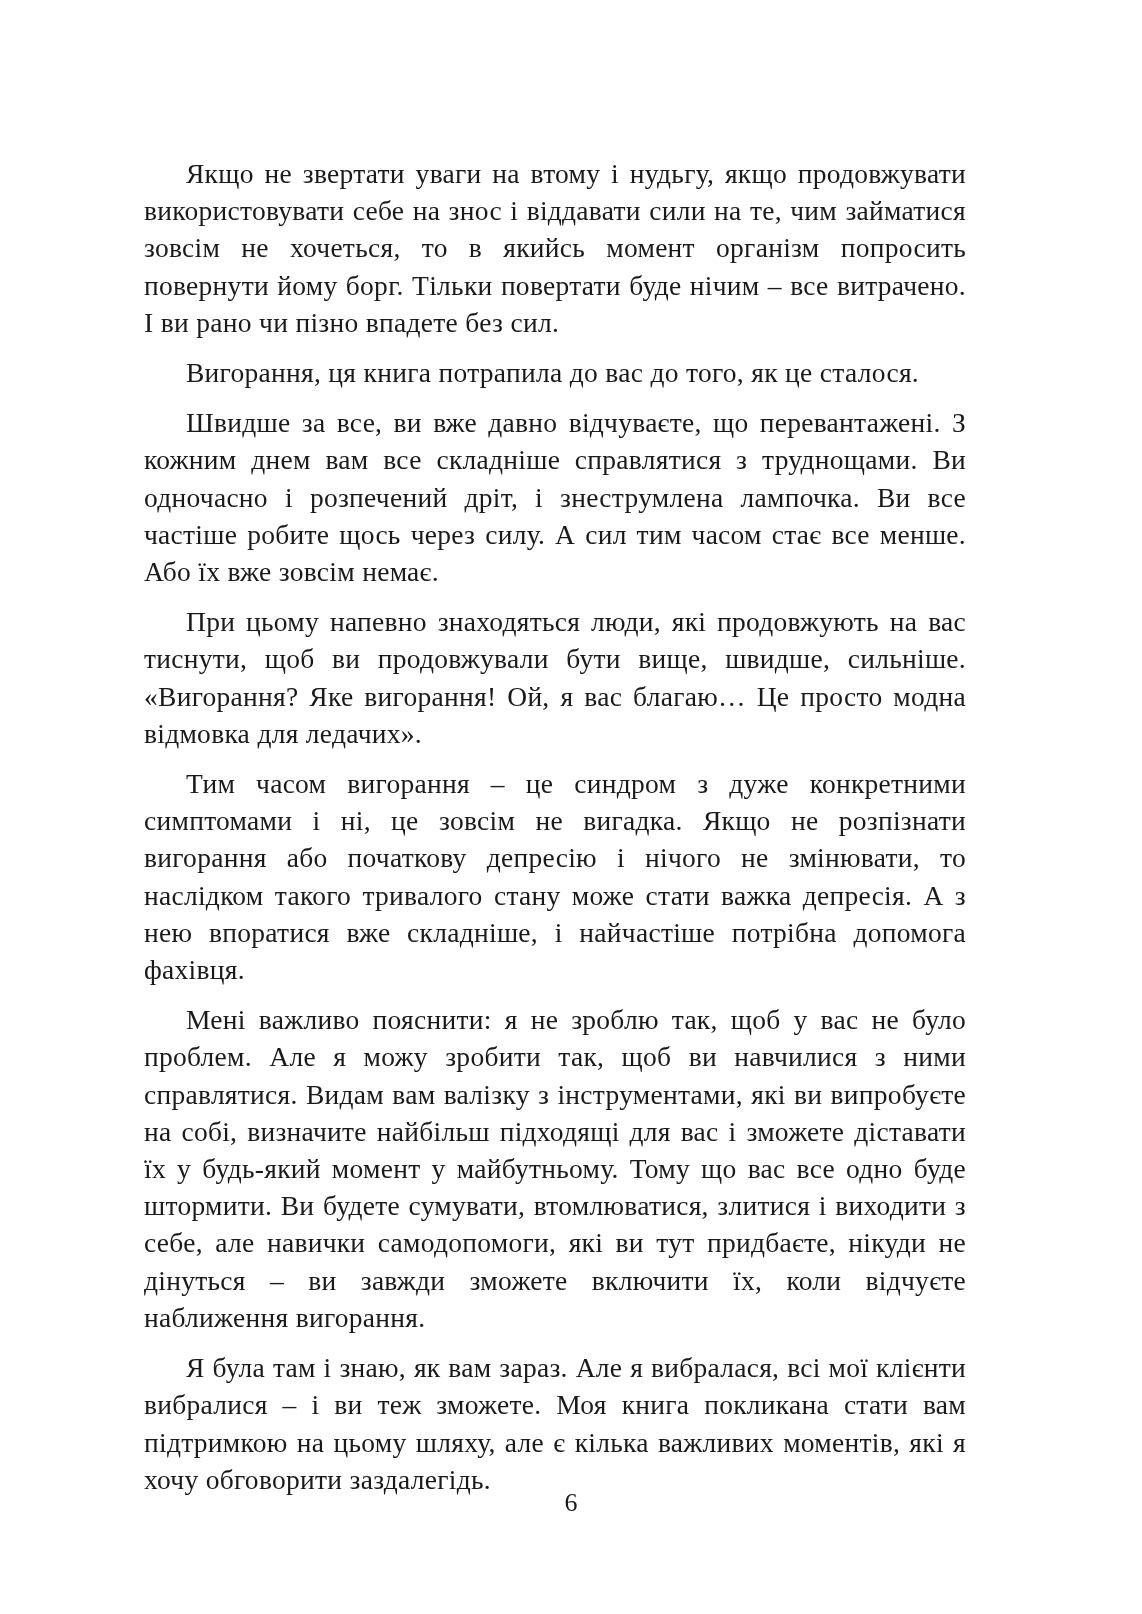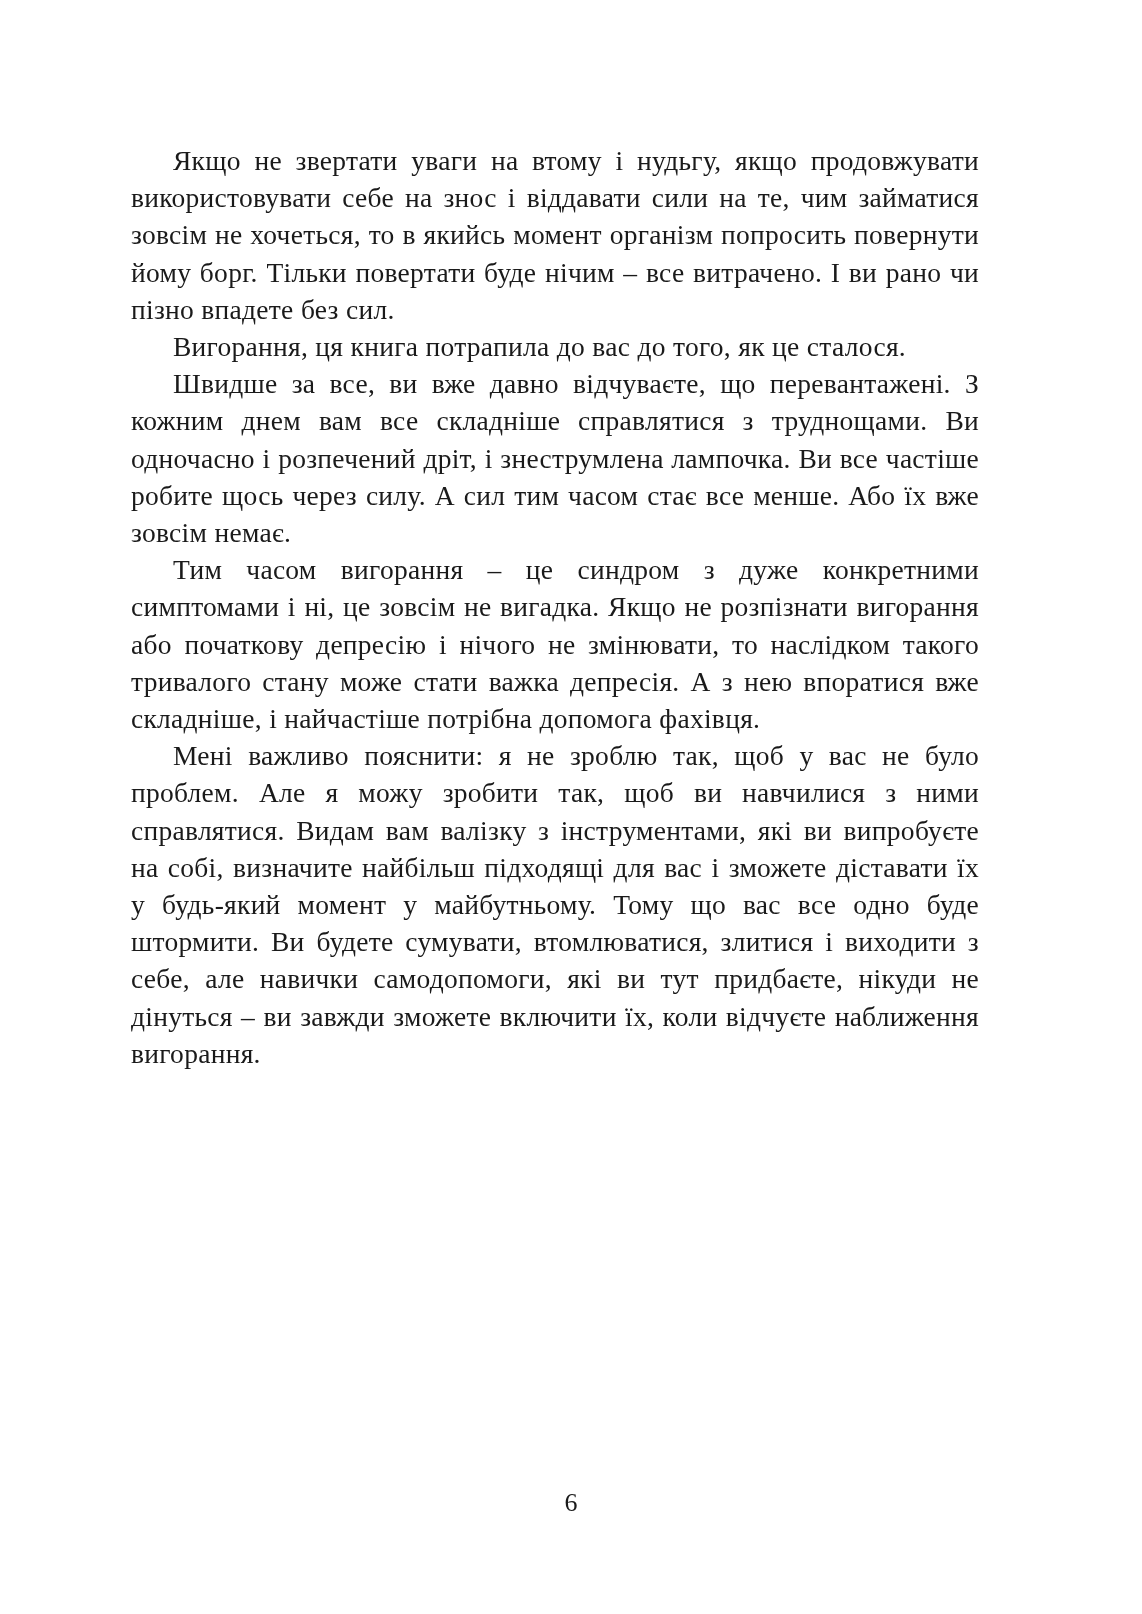--- a/index.html
+++ b/index.html
@@ -32,21 +32,21 @@
     text-align: justify;
     text-justify: inter-word;
     font-size: 27.5px;
     line-height: 37.2px;
     letter-spacing: 0.01em;
     word-spacing: 0.005em;
     -webkit-font-smoothing: antialiased;
   }
 
   .para {
-    margin: 0;
+    margin: 13px;
     padding: 0;
     text-indent: 42px;
     text-align: justify;
     text-align-last: left;
     hyphens: none;
   }
 
   .page-number {
     position: absolute;
     left: 0;
@@ -61,19 +61,21 @@
 </style>
 </head>
 <body>
 
 <div class="page">
 
   <div class="text-block">
     <p class="para">Якщо не звертати уваги на втому і нудьгу, якщо продовжувати використовувати себе на знос і віддавати сили на те, чим займатися зовсім не хочеться, то в якийсь момент організм попросить повернути йому борг. Тільки повертати буде нічим – все витрачено. І ви рано чи пізно впадете без сил.</p>
     <p class="para">Вигорання, ця книга потрапила до вас до того, як це сталося.</p>
     <p class="para">Швидше за все, ви вже давно відчуваєте, що перевантажені. З кожним днем вам все складніше справлятися з труднощами. Ви одночасно і розпечений дріт, і знеструмлена лампочка. Ви все частіше робите щось через силу. А сил тим часом стає все менше. Або їх вже зовсім немає.</p>
+    <p class="para">При цьому напевно знаходяться люди, які продовжують на вас тиснути, щоб ви продовжували бути вище, швидше, сильніше. «Вигорання? Яке вигорання! Ой, я вас благаю… Це просто модна відмовка для ледачих».</p>
     <p class="para">Тим часом вигорання – це синдром з дуже конкретними симптомами і ні, це зовсім не вигадка. Якщо не розпізнати вигорання або початкову депресію і нічого не змінювати, то наслідком такого тривалого стану може стати важка депресія. А з нею впоратися вже складніше, і найчастіше потрібна допомога фахівця.</p>
     <p class="para">Мені важливо пояснити: я не зроблю так, щоб у вас не було проблем. Але я можу зробити так, щоб ви навчилися з ними справлятися. Видам вам валізку з інструментами, які ви випробуєте на собі, визначите найбільш підходящі для вас і зможете діставати їх у будь-який момент у майбутньому. Тому що вас все одно буде штормити. Ви будете сумувати, втомлюватися, злитися і виходити з себе, але навички самодопомоги, які ви тут придбаєте, нікуди не дінуться – ви завжди зможете включити їх, коли відчуєте наближення вигорання.</p>
+    <p class="para">Я була там і знаю, як вам зараз. Але я вибралася, всі мої клієнти вибралися – і ви теж зможете. Моя книга покликана стати вам підтримкою на цьому шляху, але є кілька важливих моментів, які я хочу обговорити заздалегідь.</p>
   </div>
 
   <div class="page-number">6</div>
 
 </div>
 
 </body></html>

